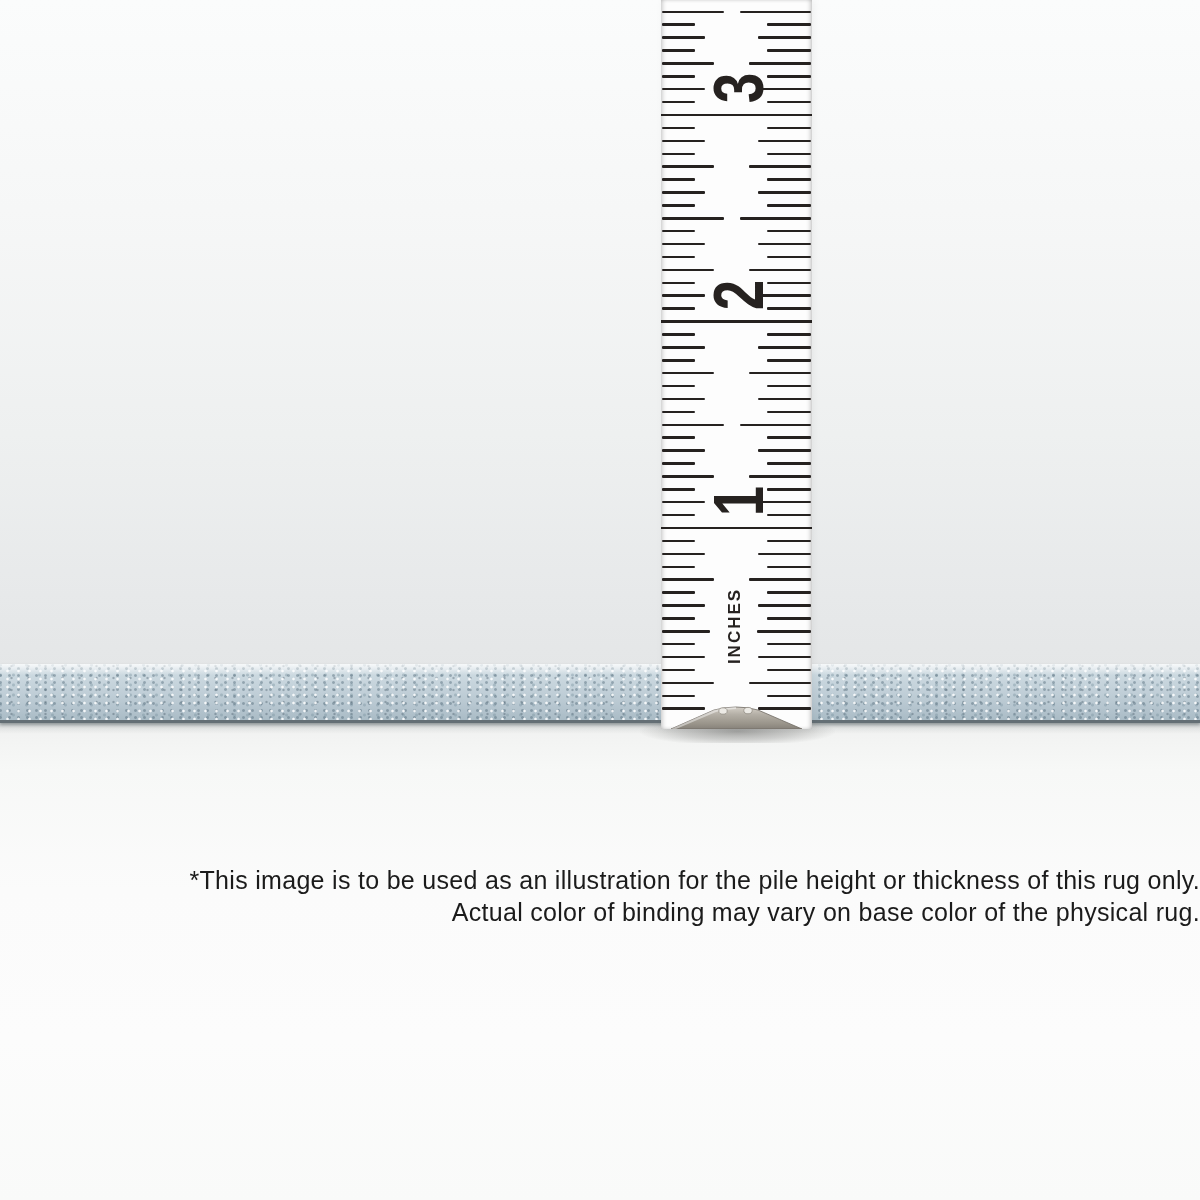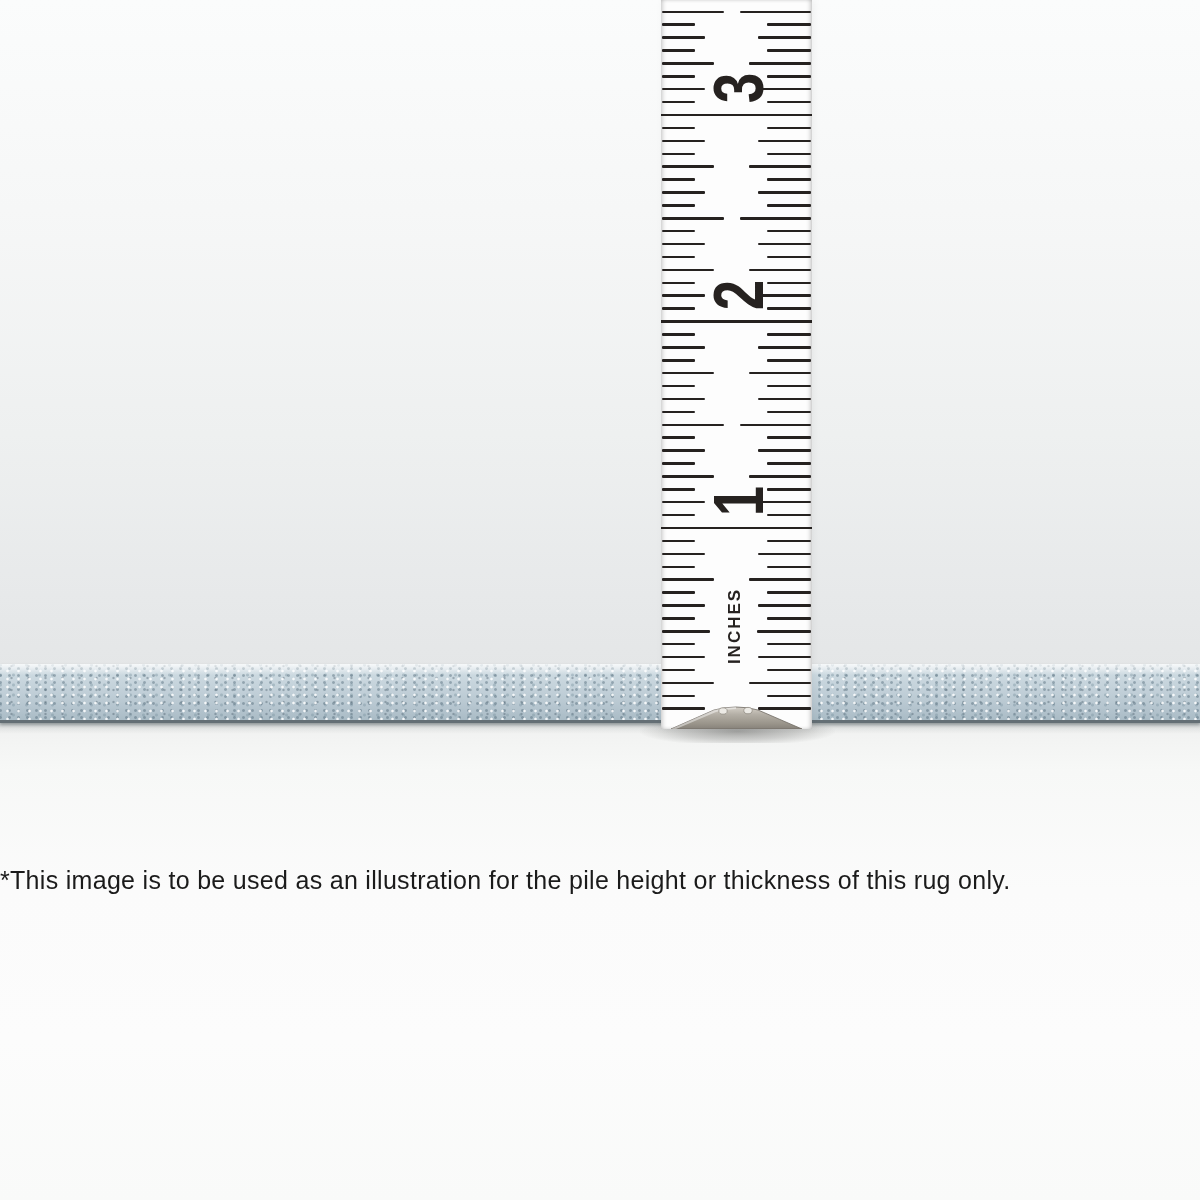--- a/index.html
+++ b/index.html
@@ -49,21 +49,21 @@
         font-weight:bold;font-size:70px;line-height:1;color:var(--tick,#262220);
         font-family:"Liberation Sans",sans-serif;white-space:nowrap;}
   .inches-label{position:absolute;left:74px;top:626px;width:0;height:0;overflow:visible;z-index:2;}
   .inches-label span{position:absolute;left:0;top:0;
         transform:translate(-50%,-50%) rotate(-90deg);
         font-weight:bold;font-size:17px;letter-spacing:2px;color:var(--tick,#262220);
         font-family:"Liberation Sans",sans-serif;white-space:nowrap;}
   .end-clip{position:absolute;left:9px;bottom:0;z-index:3;}
 
   
-  .caption{position:absolute;left:0;top:864px;width:1200px;z-index:5;text-align:left;
+  .caption{position:absolute;left:0;top:864px;width:1200px;z-index:5;text-align:right;
         color:var(--text,#1b1b1b);font-size:25px;line-height:32px;letter-spacing:.3px;
         font-family:"Liberation Sans",sans-serif;}
 </style>
 </head>
 <body>
 
 <div class="scene">
   <div class="wall"></div>
   <div class="floor"></div>
 
@@ -203,14 +203,15 @@
       <div class="tick tick-left" style="top: 36.3625px; width: 43px;"></div>
       <div class="tick tick-right" style="top: 36.3625px; width: 53px;"></div>
       <div class="tick tick-left" style="top: 23.4563px; width: 33px;"></div>
       <div class="tick tick-right" style="top: 23.4563px; width: 44px;"></div>
       <div class="tick tick-left" style="top: 10.55px; width: 62px;"></div>
       <div class="tick tick-right" style="top: 10.55px; width: 71px;"></div>
     </div>
 
   <div class="caption">
     <div>*This image is to be used as an illustration for the pile height or thickness of this rug only.</div>
+    <div>Actual color of binding may vary on base color of the physical rug.</div>
   </div>
 </div>
 
 </body></html>

